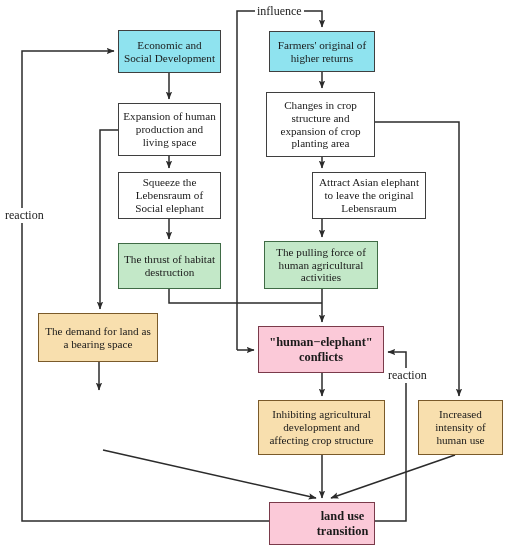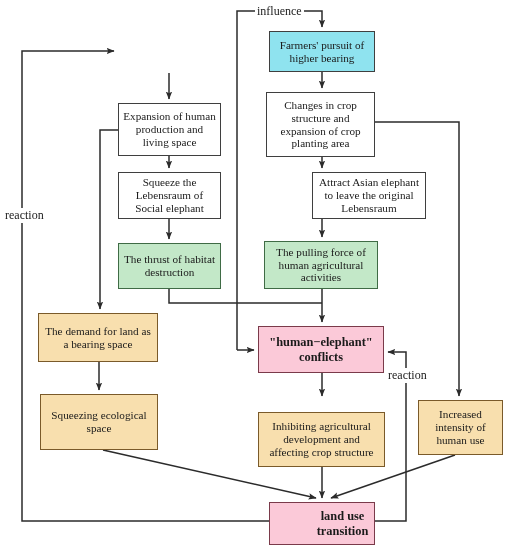--- a/index.html
+++ b/index.html
@@ -96,23 +96,26 @@
       <path d="M269,521 L22,521 L22,51 L114,51" marker-end="url(#ah)"></path>
 
       <path d="M103,450 L316,498" marker-end="url(#ah)"></path>
 
       <path d="M322,455 L322,498" marker-end="url(#ah)"></path>
 
       <path d="M455,455 L331,498" marker-end="url(#ah)"></path>
     </g>
   </svg>
 
+  <div class="node n-blue" style="left:118px;top:30px;width:103px;height:43px;">
+    <span>Economic and Social Development</span>
+  </div>
 
   <div class="node n-blue" style="left:269px;top:31px;width:106px;height:41px;">
-    <span>Farmers' pursuit of higher bearing</span>
+    <span>Farmers' original of higher returns</span>
   </div>
 
   <div class="node n-white" style="left:118px;top:103px;width:103px;height:53px;">
     <span>Expansion of human production and living space</span>
   </div>
 
   <div class="node n-white" style="left:266px;top:92px;width:109px;height:65px;">
     <span>Changes in crop structure and expansion of crop planting area</span>
   </div>
 
@@ -133,25 +136,22 @@
   </div>
 
   <div class="node n-orange" style="left:38px;top:313px;width:120px;height:49px;">
     <span>The demand for land as a bearing space</span>
   </div>
 
   <div class="node n-pink" style="left:258px;top:326px;width:126px;height:47px;">
     <span class="bold">"human−elephant" conflicts</span>
   </div>
 
-  <div class="node n-orange" style="left:40px;top:394px;width:118px;height:56px;">
-    <span>Squeezing ecological space</span>
-  </div>
 
-  <div class="node n-orange" style="left:258px;top:400px;width:127px;height:55px;margin-top:12px;">
+  <div class="node n-orange" style="left:258px;top:400px;width:127px;height:55px;">
     <span>Inhibiting agricultural development and affecting crop structure</span>
   </div>
 
   <div class="node n-orange" style="left:418px;top:400px;width:85px;height:55px;">
     <span>Increased intensity of human use</span>
   </div>
 
   <div class="node n-pink" style="left:269px;top:502px;width:106px;height:43px;padding-left:44px;">
     <span class="bold">land use transition</span>
   </div>

